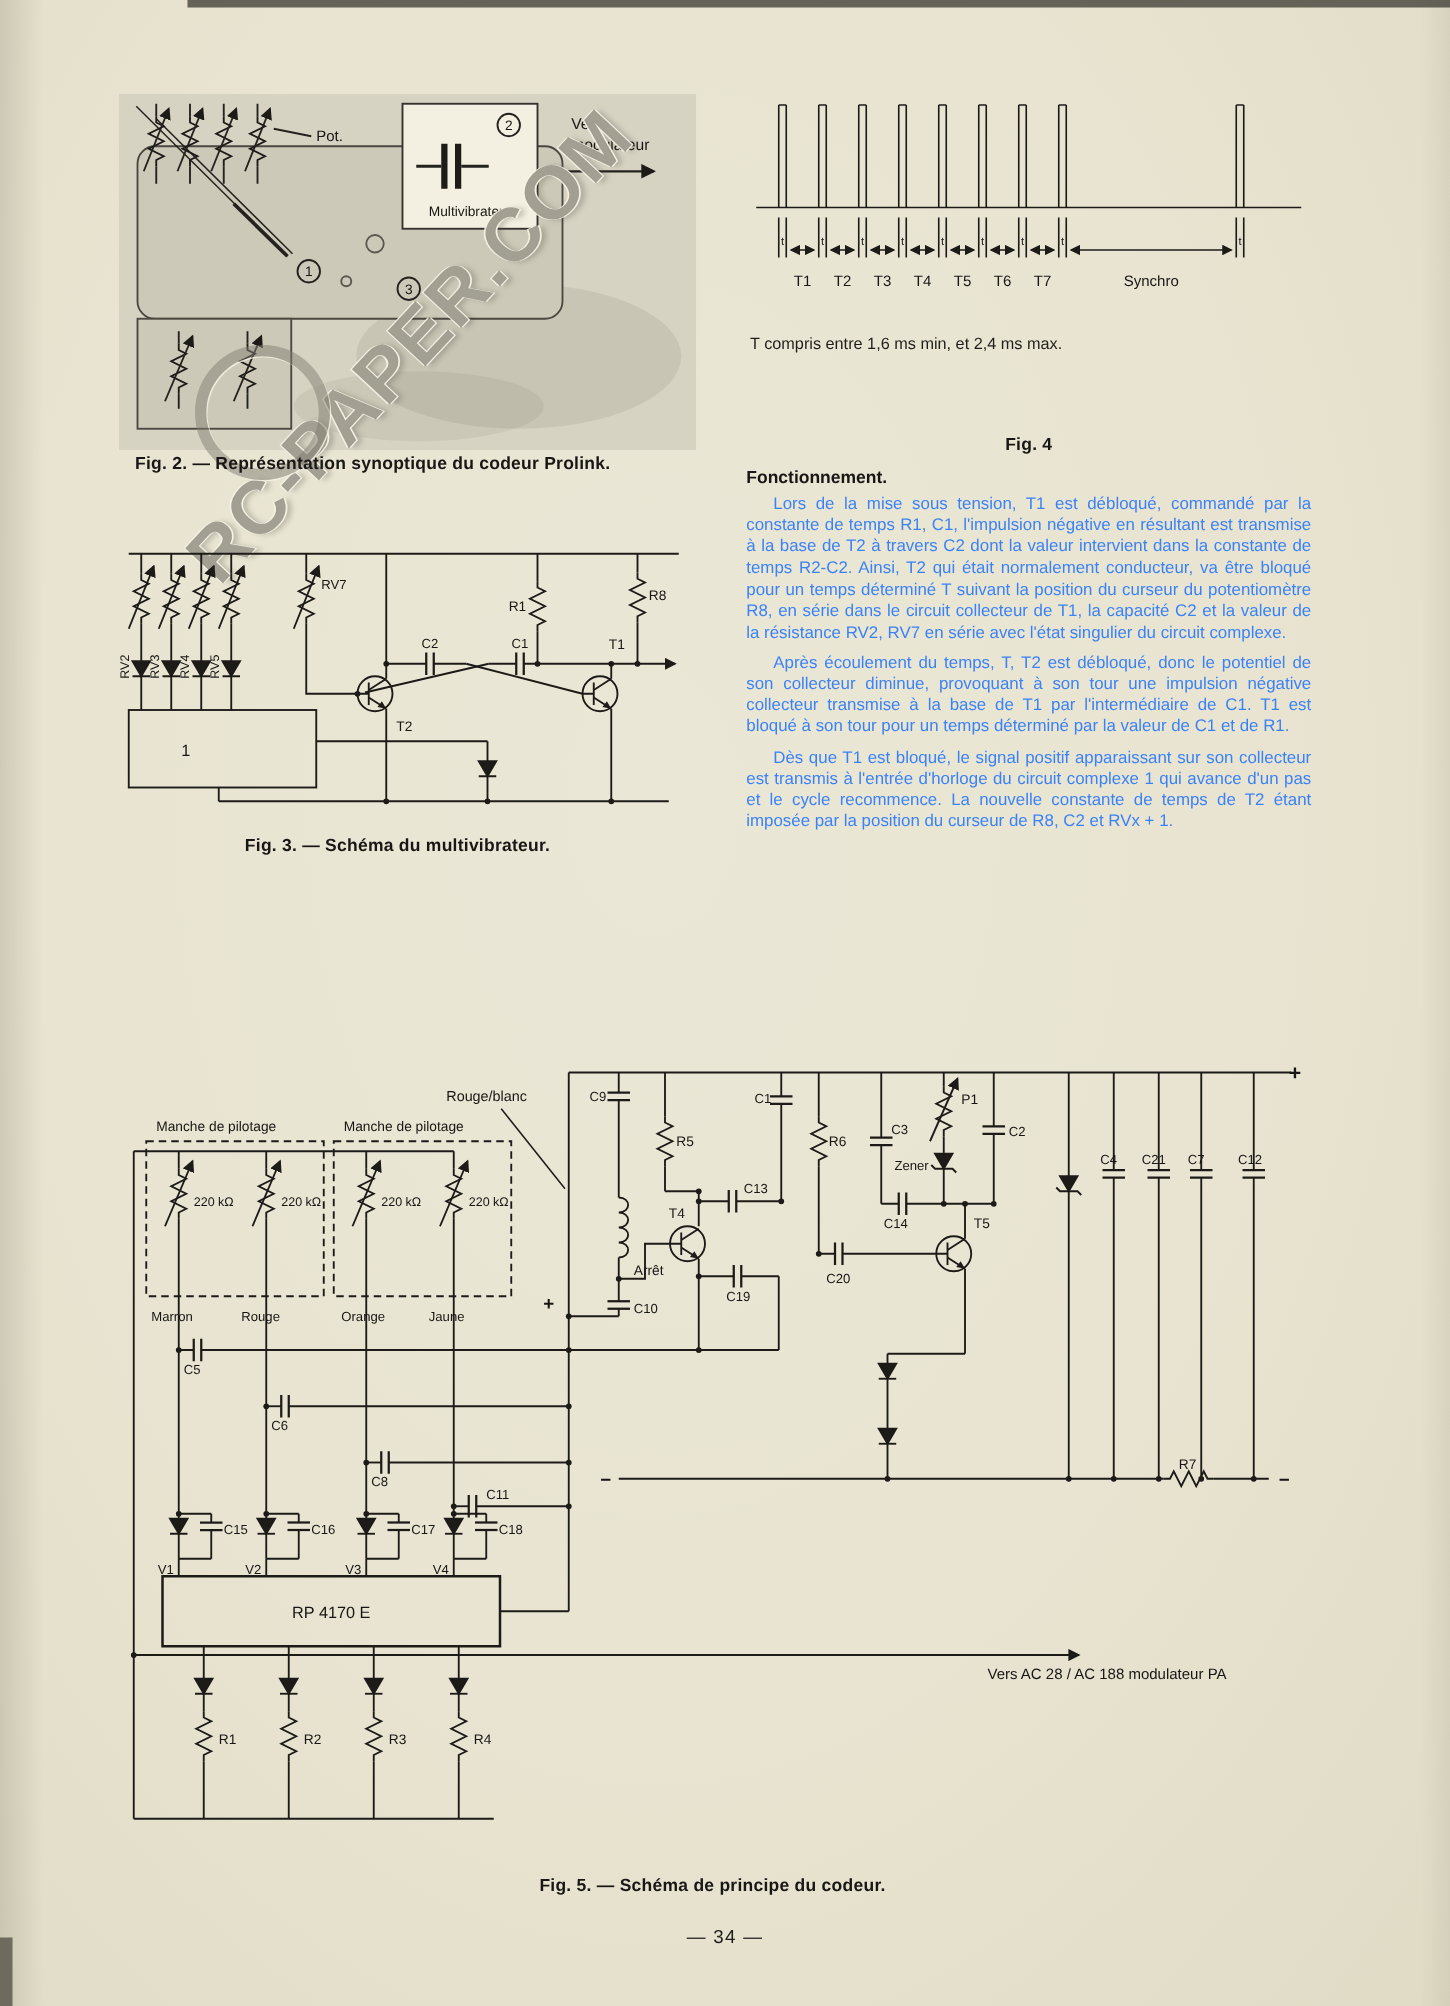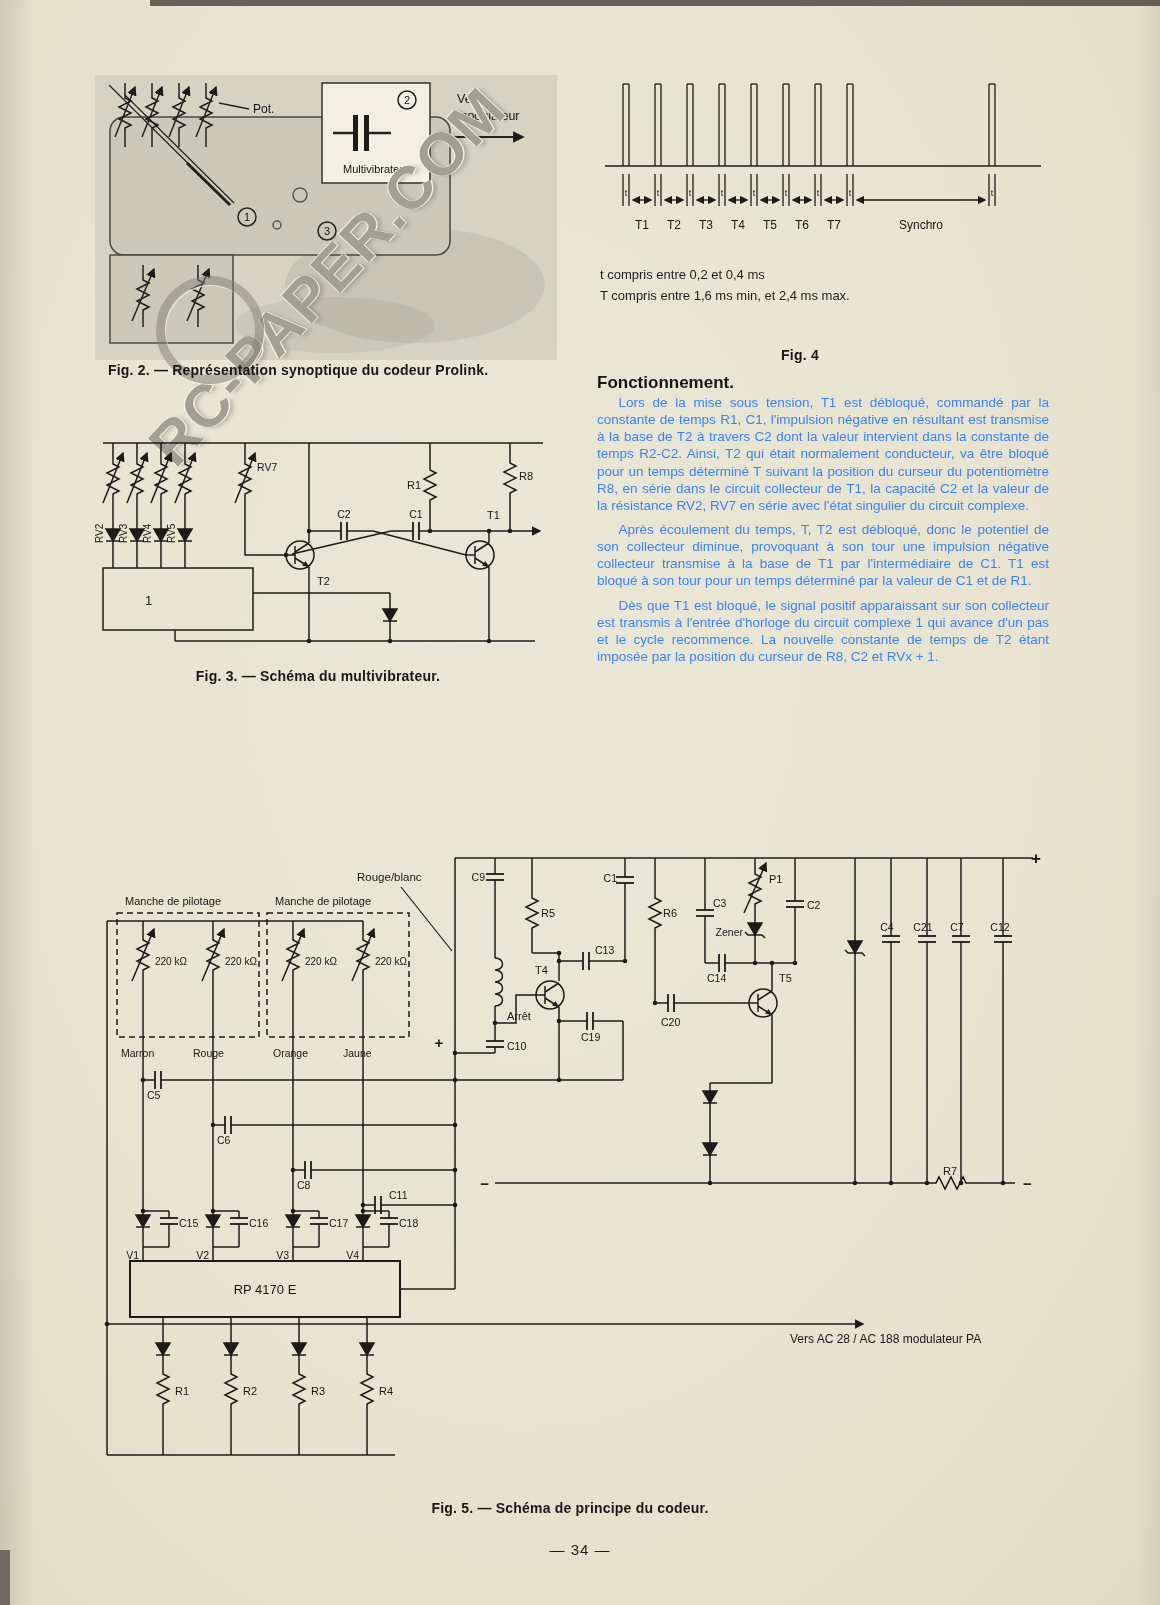--- a/index.html
+++ b/index.html
@@ -11,21 +11,21 @@
     color:#1d1c1a;
     overflow:hidden;
   }
   body::before{
     content:"";position:absolute;inset:0;pointer-events:none;
     background:linear-gradient(90deg, rgba(110,105,90,.20), rgba(0,0,0,0) 3%),
                linear-gradient(270deg, rgba(110,105,90,.10), rgba(0,0,0,0) 2%);
   }
   .abs{position:absolute;}
   .caption{font-weight:bold;font-size:14px;letter-spacing:.2px;color:#181715;}
-  .heading{font-weight:bold;font-size:17px;color:#181715;}
+  .heading{font-weight:bold;font-size:14px;color:#181715;}
   .bodytext{font-size:13.5px;line-height:1.27;text-align:justify;color:#3b82f6;}
   .bodytext p + p{margin-top:7px;}
   .indent{text-indent:1.6em;}
   .notes{font-size:13px;line-height:1.65;color:#1f1e1b;}
   .notes p{white-space:pre-wrap;}
   .center{text-align:center;}
   svg.schem{position:absolute;}
   svg text{fill:#171614;stroke:none;font-family:"Liberation Sans",sans-serif;}
   .watermark{
     position:absolute;left:55px;top:242px;width:545px;text-align:center;
@@ -341,25 +341,24 @@
       <text x="141" y="151" text-anchor="middle" font-size="12">T4</text>
       <text x="173" y="151" text-anchor="middle" font-size="12">T5</text>
       <text x="205" y="151" text-anchor="middle" font-size="12">T6</text>
       <text x="237" y="151" text-anchor="middle" font-size="12">T7</text>
       <text x="324" y="151" text-anchor="middle" font-size="12">Synchro</text>
     </g>
   </g>
 </svg>
 
 <div class="abs notes" style="left:600px;top:264px;width:445px">
-  <p>t compris entre 0,2 et 0,4 ms</p>
   <p>T compris entre 1,6 ms min, et 2,4 ms max.</p>
 </div>
 
-<div class="abs caption center" style="left:574px;top:347px;width:452px">Fig. 4</div>
+<div class="abs caption center" style="left:597px;top:347px;width:452px">Fig. 4</div>
 <div class="abs heading" style="left:597px;top:373px">Fonctionnement.</div>
 
 <div class="abs bodytext" style="left:597px;top:394px;width:452px">
   <p class="indent">Lors de la mise sous tension, T1 est débloqué, commandé par la constante de temps R1, C1, l'impulsion négative en résultant est transmise à la base de T2 à travers C2 dont la valeur intervient dans la constante de temps R2-C2. Ainsi, T2 qui était normalement conducteur, va être bloqué pour un temps déterminé T suivant la position du curseur du potentiomètre R8, en série dans le circuit collecteur de T1, la capacité C2 et la valeur de la résistance RV2, RV7 en série avec l'état singulier du circuit complexe.</p>
   <p class="indent">Après écoulement du temps, T, T2 est débloqué, donc le potentiel de son collecteur diminue, provoquant à son tour une impulsion négative collecteur transmise à la base de T1 par l'intermédiaire de C1. T1 est bloqué à son tour pour un temps déterminé par la valeur de C1 et de R1.</p>
   <p class="indent">Dès que T1 est bloqué, le signal positif apparaissant sur son collecteur est transmis à l'entrée d'horloge du circuit complexe 1 qui avance d'un pas et le cycle recommence. La nouvelle constante de temps de T2 étant imposée par la position du curseur de R8, C2 et RVx + 1.</p>
 </div>
 
 <svg class="schem" style="left:95px;top:843px" width="950" height="660" viewBox="0 0 950 660">
   <g stroke="#1c1b18" stroke-width="1.5" fill="none">

